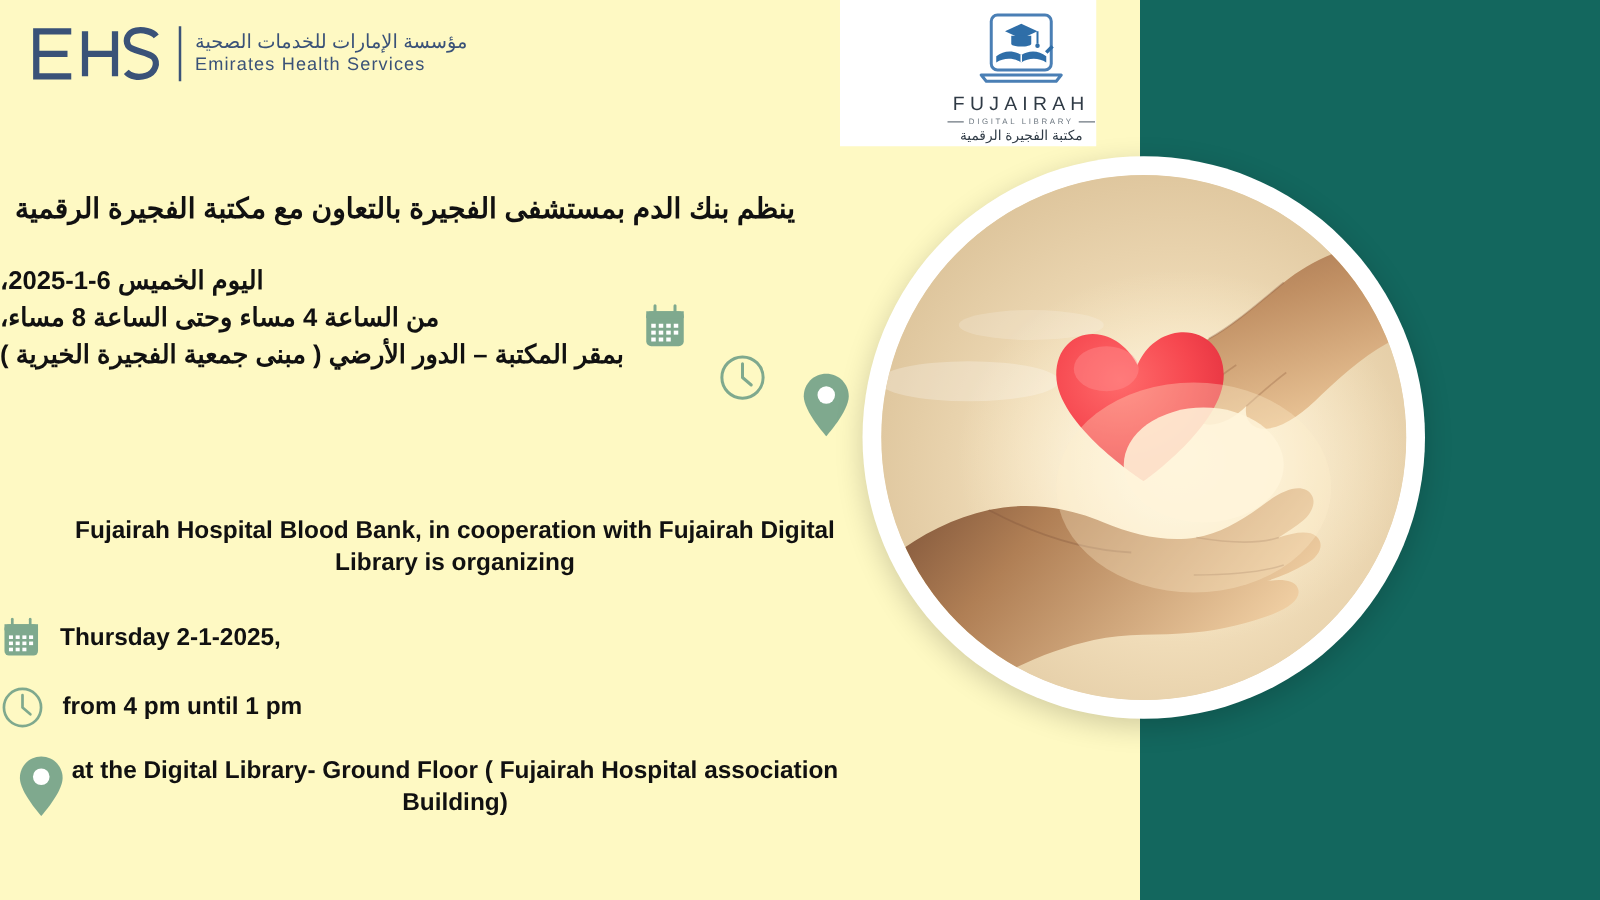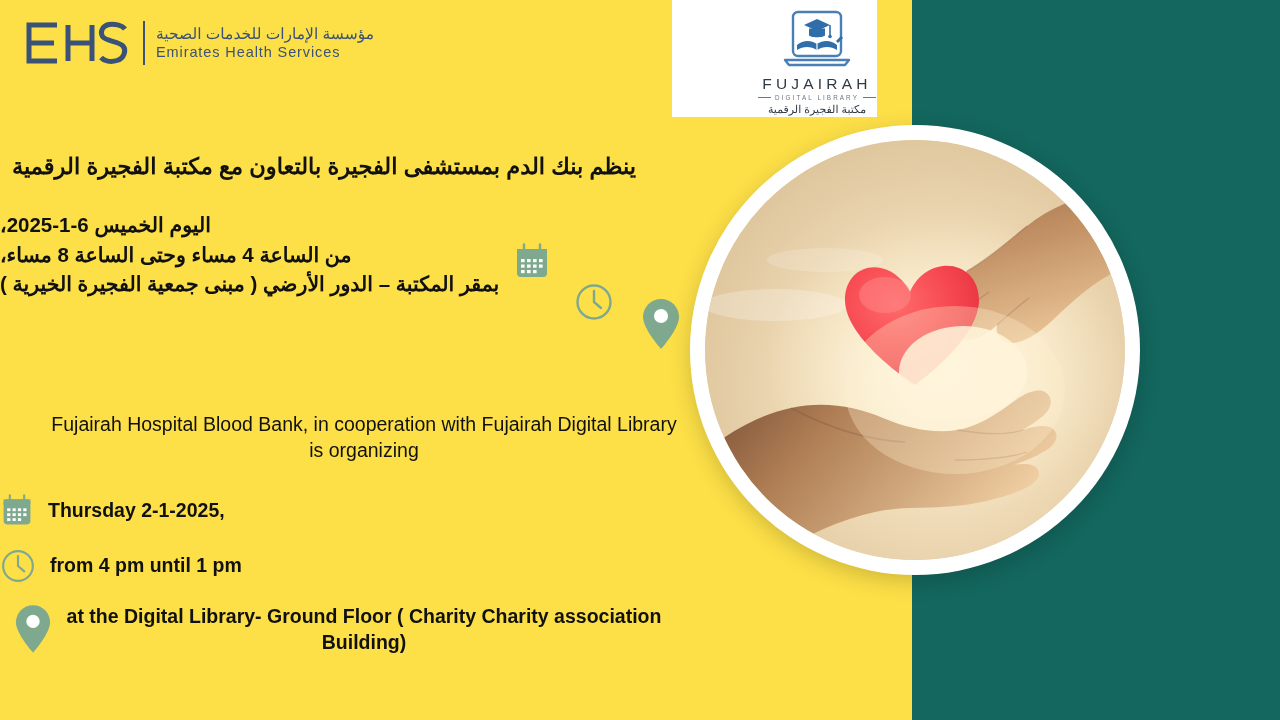--- a/index.html
+++ b/index.html
@@ -10,21 +10,21 @@
     width: 1280px;
     height: 720px;
     overflow: hidden;
     background: #ffffff;
     font-family: "Liberation Sans", sans-serif;
   }
   .poster {
     position: relative;
     width: 1280px;
     height: 720px;
-    background: #fde047;
+    background: #fef9c3;
     overflow: hidden;
   }
 
   
   .teal-band {
     position: absolute;
     top: 0;
     left: 912px;
     width: 368px;
     height: 720px;
@@ -214,21 +214,21 @@
   .en-block {
     position: absolute;
     left: 0;
     top: 412px;
     width: 728px;
     text-align: center;
     z-index: 2;
   }
   .en-head {
     font-size: 19.5px;
-    font-weight: normal;
+    font-weight: bold;
     color: #111111;
     line-height: 1.33;
     padding: 0 48px;
   }
   .en-head-red {
     font-size: 19.5px;
     font-weight: bold;
     color: #E24A47;
     line-height: 1.33;
     margin-top: 2px;
@@ -455,21 +455,21 @@
     <div class="en-row en-row-time">
       <span>
         <svg class="icon" width="36" height="36" viewBox="0 0 40 40">
           <circle cx="20" cy="20" r="16.5" fill="none" stroke="#7FA98E" stroke-width="2.4"></circle>
           <path d="M20 9 v11 l7 6" fill="none" stroke="#7FA98E" stroke-width="2.4" stroke-linecap="round" stroke-linejoin="round"></path>
         </svg>
       </span>
       <span>from 4 pm until 1 pm</span>
     </div>
 
-    <div class="en-venue">at the Digital Library- Ground Floor ( Charity Charity association Building)</div>
+    <div class="en-venue">at the Digital Library- Ground Floor ( Fujairah Hospital association Building)</div>
 
     <span class="en-icon-pin">
       <svg class="icon" width="38" height="50" viewBox="0 0 40 52">
         <path d="M20 1 C10 1 2 9 2 19 C2 31 20 51 20 51 C20 51 38 31 38 19 C38 9 30 1 20 1 Z" fill="#7FA98E"></path>
         <circle cx="20" cy="18" r="7" fill="#ffffff"></circle>
       </svg>
     </span>
   </div>
 
 </div>

